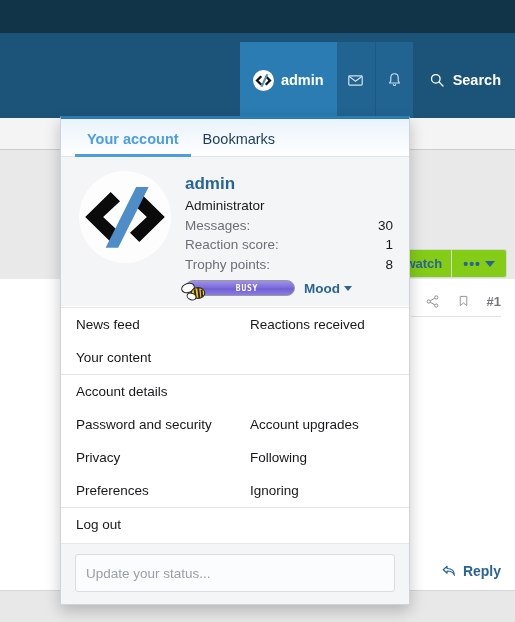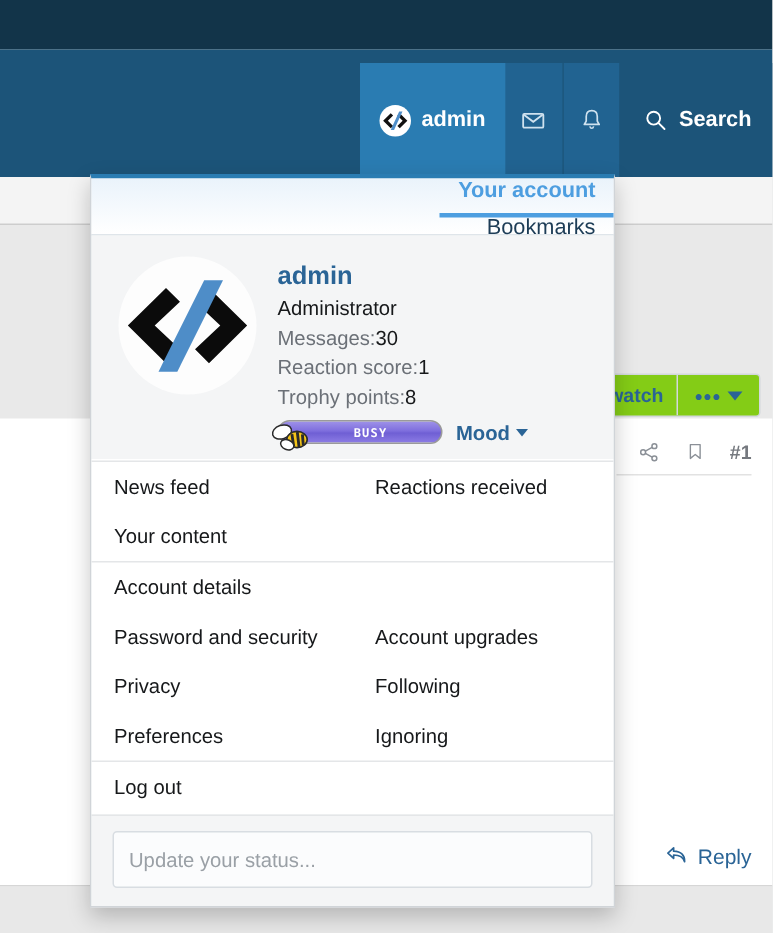--- a/index.html
+++ b/index.html
@@ -101,40 +101,39 @@
     color: #8b9097; font-size: 13px;
   }
   .post-meta .num { color: #75797f; font-weight: bold; font-size: 13px; }
   .post-rule {
     position: absolute; right: 14px; top: 316px; width: 90px;
     border-top: 1px solid #e2e2e2;
   }
 
   .reply-btn {
     position: absolute; right: 14px; top: 563px;
-    display: flex; gap: 6px;
-    color: #2a6496; font-size: 14px; font-weight: normal;
+    display: flex; align-items: center; gap: 6px;
+    color: #2a6496; font-size: 14px; font-weight: bold;
   }
 
   
   .menu {
     position: absolute; left: 60px; top: 116px;
     width: 350px;
     background: #f7f8f9;
     border: 1px solid #d0d4d8;
     border-top: 3px solid #2a7cb2;
     box-shadow: 0 6px 14px rgba(0,0,0,0.22);
   }
   .menu-tabs {
     display: flex; align-items: flex-end;
     height: 38px;
     background: linear-gradient(to bottom, #eaf3fb, #ffffff);
     border-bottom: 1px solid #dfe5ea;
     padding-left: 14px;
-    flex-direction: column;
   }
   .menu-tab {
     padding: 0 12px 9px 12px;
     font-size: 14.5px; color: #1d3d57;
     position: relative; white-space: nowrap;
   }
   .menu-tab.active { color: #4d9ee0; font-weight: bold; }
   .menu-tab.active::after {
     content: ""; position: absolute;
     left: 0; right: 0; bottom: -1px; height: 3px; background: #4d9ee0;
@@ -147,21 +146,21 @@
   .avatar {
     width: 92px; height: 92px; border-radius: 50%;
     background: #fdfdfd; flex: 0 0 92px;
     display: flex; align-items: center; justify-content: center;
     overflow: hidden;
   }
   .head-info { flex: 1 1 auto; min-width: 0; padding-top: 2px; }
   .head-name { font-size: 17px; font-weight: bold; color: #2a6496; line-height: 1.35; }
   .head-title { font-size: 13.5px; color: #16181a; line-height: 1.45; }
   .stat-row {
-    display: flex; 
+    display: flex; justify-content: space-between;
     font-size: 13.5px; line-height: 1.45;
   }
   .stat-label { color: #6b7077; }
   .stat-value { color: #16181a; }
   .mood-row { display: flex; align-items: center; gap: 9px; margin-top: 6px; }
   .mood-badge {
     position: relative; width: 110px; height: 16px;
     border: 1px solid #9a9a9a; border-radius: 9px;
     background: linear-gradient(to bottom, #9e91e8 0%, #7e6edd 45%, #6f5fd4 55%, #8b7be4 100%);
     display: flex; align-items: center; justify-content: center;

